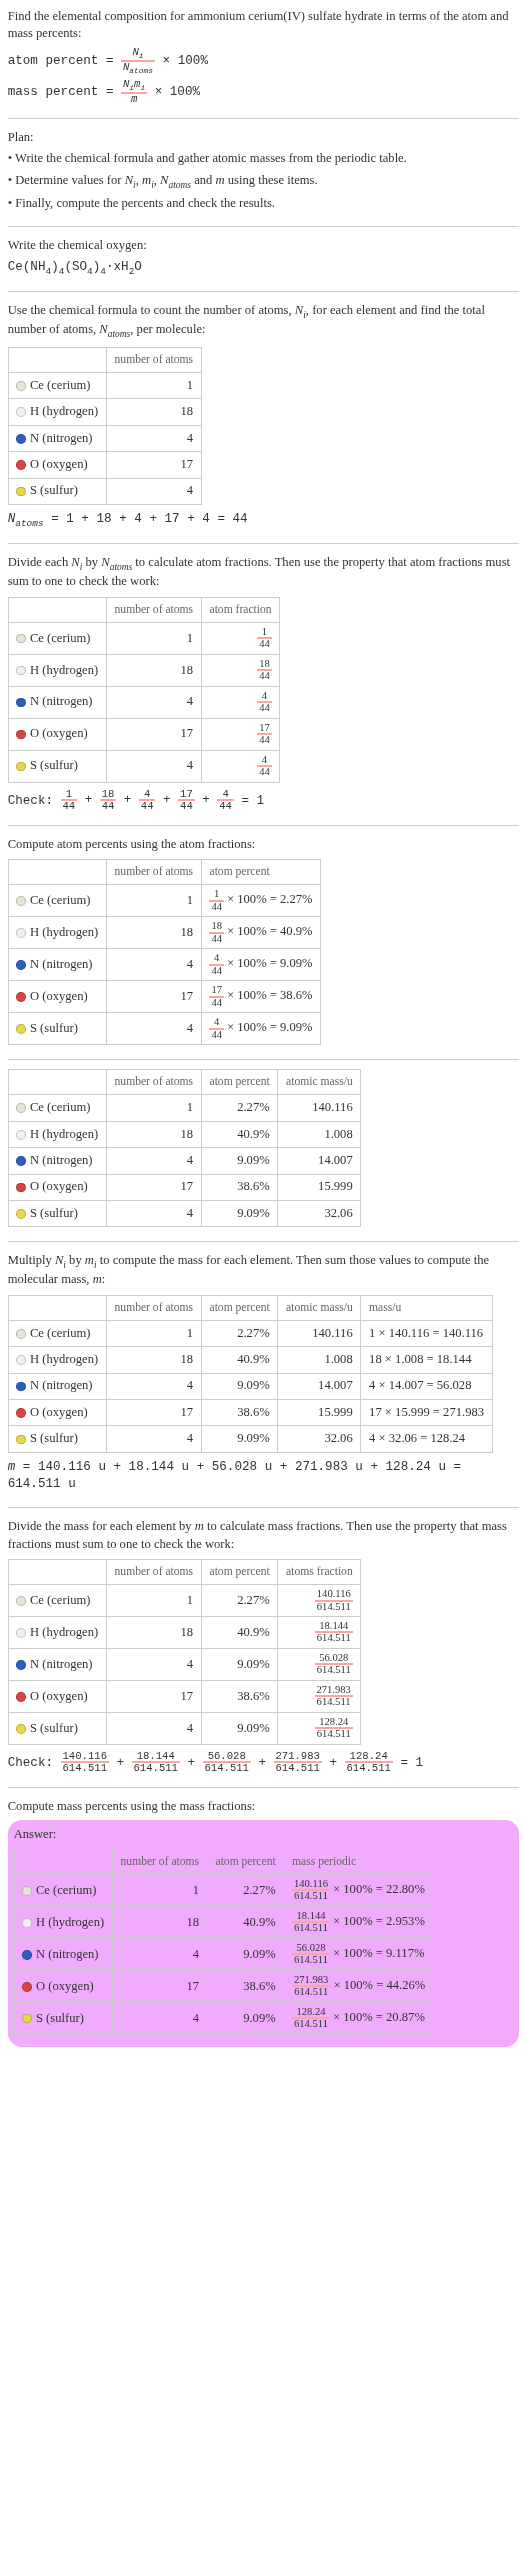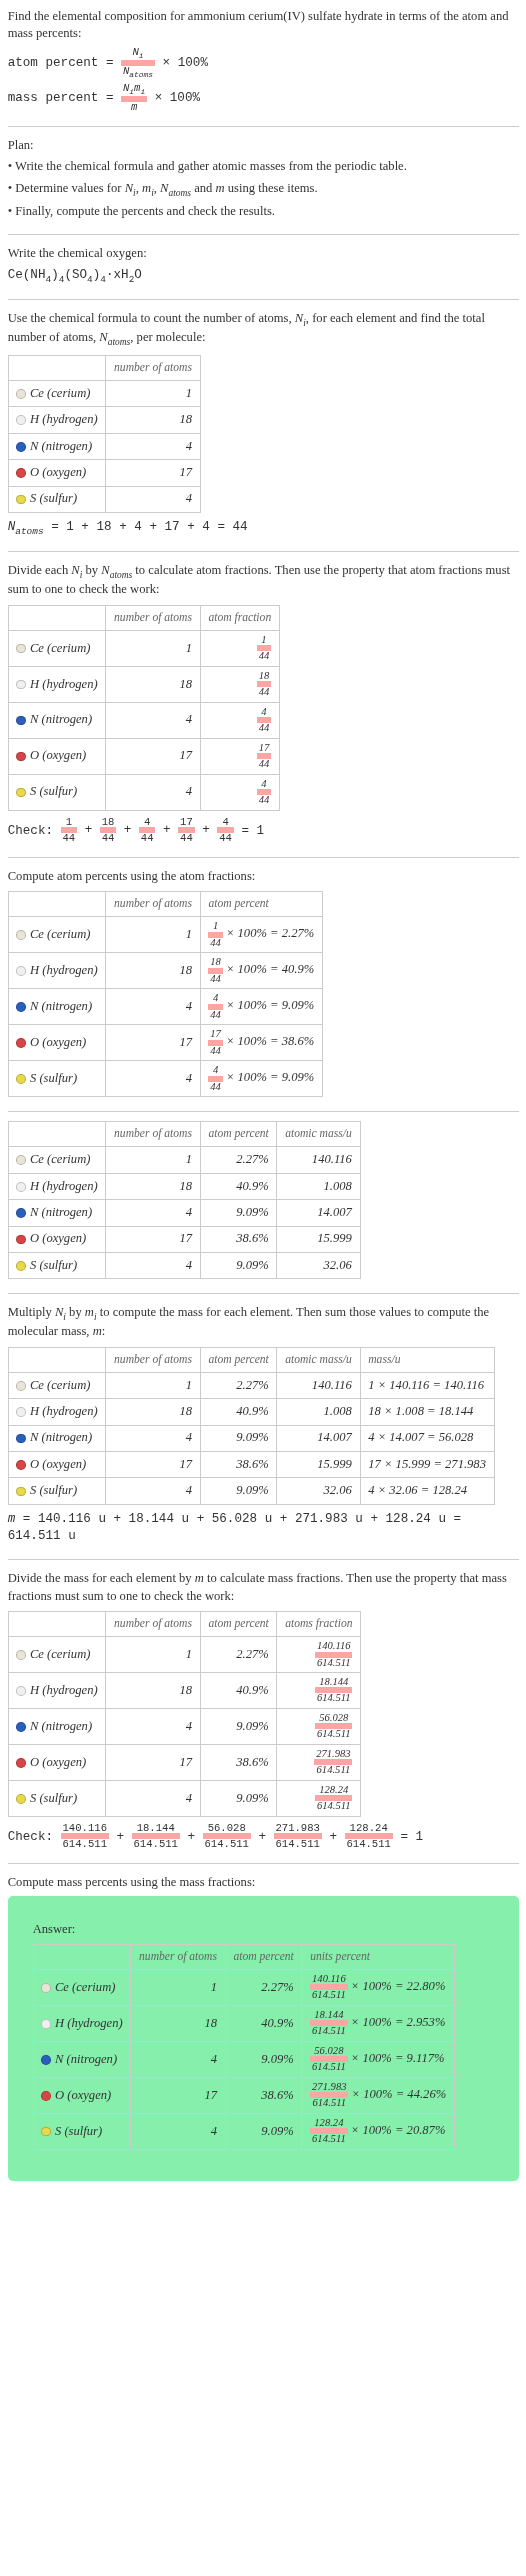--- a/index.html
+++ b/index.html
@@ -1,28 +1,28 @@
 <!DOCTYPE html>
 <html><head>
 <meta charset="utf-8">
 <style>
 * { box-sizing: border-box; margin: 0; padding: 0; }
 body { font-family: Georgia, 'Times New Roman', serif; font-size: 12.6px; color: #333; background: #fff; width: 527px; padding: 7.7px; line-height: 1.4; }
 .section { margin-bottom: 13.5px; }
 .text { margin-bottom: 3.9px; }
 hr { border: none; border-top: 1px solid #ccc; margin: 9.7px 0; }
-table { border-collapse: collapse; margin: 5.8px 0; font-style: italic; }
+table { border-collapse: collapse; margin: 5.8px 0; }
 th, td { border: 1px solid #ccc; padding: 3.9px 7.7px; text-align: left; font-weight: normal; }
 th { color: #666; font-size: 11.6px; }
 td.num { text-align: right; }
 .dot { display: inline-block; width: 9.7px; height: 9.7px; border-radius: 50%; margin-right: 3.9px; vertical-align: middle; border: 1px solid rgba(0,0,0,0.2); }
 .frac { display: inline-block; text-align: center; vertical-align: middle; font-size: 10.6px; line-height: 1; }
-.frac .n { display: block; border-bottom: 6px solid #fca5a5; padding: 0 1.9px; }
+.frac .n { display: block; border-bottom: 2px solid #fca5a5; padding: 0 1.9px; }
 .frac .d { display: block; padding: 0 1.9px; }
-.answer-box { background: #86efac; padding: 25px; border-radius: 5px; }
+.answer-box { background: #f0abfc; padding: 6px; border-radius: 14px; }
 .answer-label { margin-bottom: 5.8px; }
 .sub { vertical-align: sub; font-size: 0.75em; }
 .ital { font-style: italic; }
 .math { font-family: Liberation Mono, monospace; }
 </style>
 </head>
 <body>
 
 <div class="section">
   <div class="text">Find the elemental composition for ammonium cerium(IV) sulfate hydrate in terms of the atom and mass percents:</div>
@@ -371,21 +371,21 @@
 <div class="section">
   <div class="text">Compute mass percents using the mass fractions:</div>
   <div class="answer-box">
     <div class="answer-label">Answer:</div>
     <table id="t7">
       <tbody>
           <tr>
             <th></th>
             <th>number of atoms</th>
             <th>atom percent</th>
-            <th>units percent</th>
+            <th>mass periodic</th>
           </tr>
     </tbody>
         <tbody>
           <tr>
             <td><span class="dot" style="background:#e8e4d8"></span>Ce (cerium)</td>
             <td class="num">1</td>
             <td class="num">2.27%</td>
             <td><span class="frac"><span class="n">140.116</span><span class="d">614.511</span></span> × 100% = 22.80%</td>
           </tr>
         </tbody>

